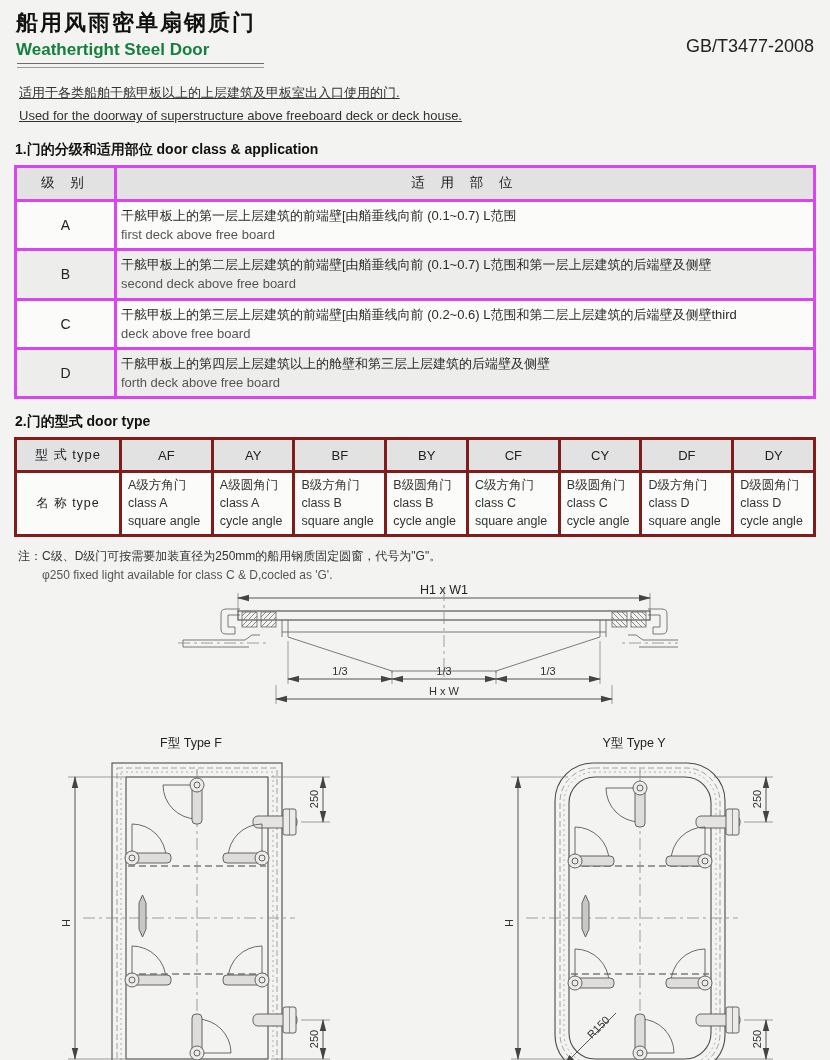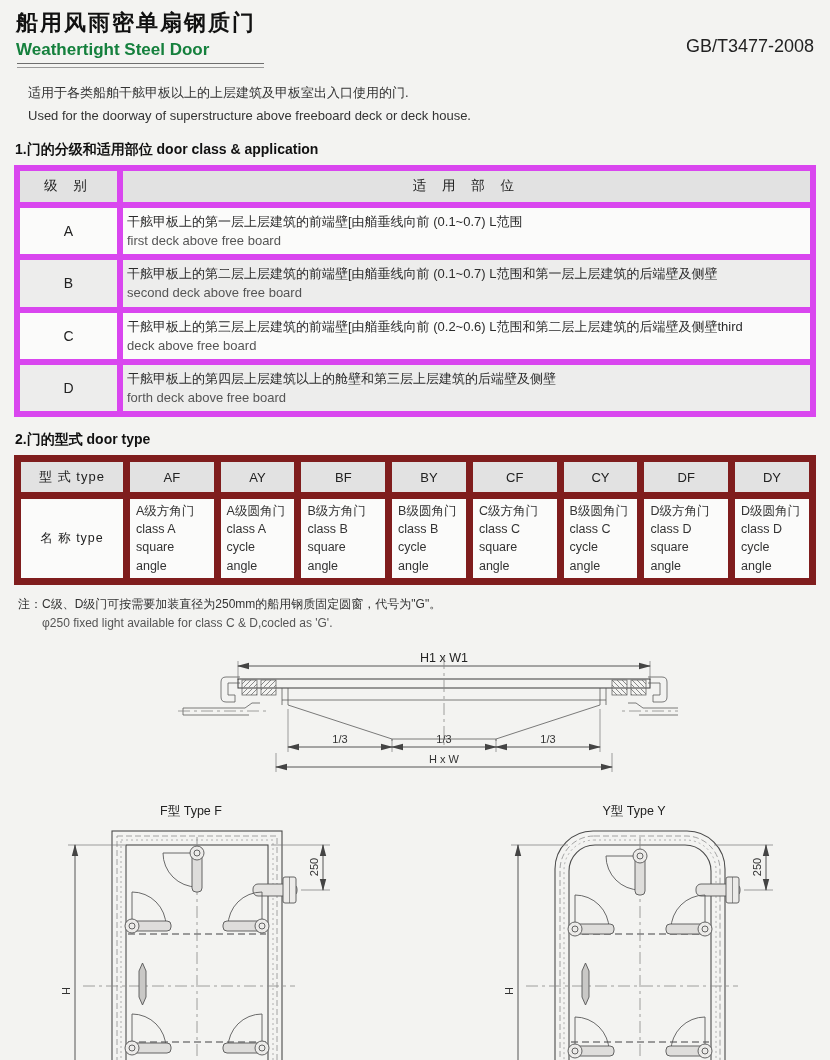--- a/index.html
+++ b/index.html
@@ -8,39 +8,39 @@
     background:#f3f3f1;color:#222;
     font-family:"Liberation Sans","DejaVu Sans",sans-serif;
   }
   .page{position:relative;width:830px;height:856px;}
   .hdr{position:relative;padding:8px 16px 0 16px;}
   .title-zh{font-size:22px;font-weight:bold;letter-spacing:2px;margin:0;color:#111;}
   .title-en{font-size:17px;font-weight:bold;margin:2px 0 3px 0;color:#15803d;}
   .dbl-rule{width:247px;height:3px;border-top:1px solid #6e6e6e;border-bottom:1px solid #9a9a9a;margin-left:1px;}
   .std{position:absolute;right:16px;top:36px;font-size:18px;color:#222;}
   .intro{padding:14px 16px 0 16px;font-size:13px;color:#333;line-height:1.65;}
-  .intro div{margin:0 0 2px 12px;}
+  .intro div{margin:0 0 2px 3px;text-decoration:underline;}
   .sec-h{font-size:14px;font-weight:bold;color:#111;margin:14px 0 6px 15px;}
   table{border-collapse:collapse;margin-left:14px;background:#fbfbfa;}
   .t1{width:802px;}
-  .t1 th,.t1 td{border:6px solid #d946ef;}
+  .t1 th,.t1 td{border:3px solid #d946ef;}
   .t1 th{background:#e2e2e2;font-weight:normal;font-size:13.5px;height:29px;letter-spacing:6px;}
   .t1 td.cls{width:95px;text-align:center;font-size:14px;}
   .t1 td.app{padding:4px 4px;}
   .t1 tr.alt td{background:#ededec;}
   .zh-line{font-size:13px;color:#2b2b2b;line-height:1.55;}
   .en-line{font-size:13px;color:#555;line-height:1.4;}
   .t2{width:802px;font-size:12.5px;}
-  .t2 td{border:7px solid #7f1d1d;padding:3px 6px;}
+  .t2 td{border:3px solid #7f1d1d;padding:3px 6px;}
   .t2 .hrow td{background:#e2e2e2;text-align:center;height:24px;font-size:13px;}
   .t2 .rowhead{text-align:center;width:90px;letter-spacing:1px;}
   .t2 .namecell div{line-height:1.45;color:#333;}
   .notes{margin:10px 0 0 18px;font-size:12px;color:#333;line-height:1.6;}
   .notes .n2{margin-left:24px;color:#555;}
-  .draw-wrap{position:relative;width:830px;height:420px;margin-top:20px;}
+  .draw-wrap{position:relative;width:830px;height:420px;margin-top:0;}
   .xsec{position:absolute;left:178px;top:0;}
   .doors{position:relative;width:830px;height:400px;}
   .door-f{position:absolute;left:55px;top:0;}
   .door-y{position:absolute;left:498px;top:0;}
   svg text{font-family:"Liberation Sans","DejaVu Sans",sans-serif;font-size:11px;fill:#333;}
   svg .lbl{font-size:12.5px;fill:#222;}
   svg .dim{stroke:#444;stroke-width:0.9;fill:none;}
   svg .ext{stroke:#777;stroke-width:0.7;fill:none;}
   svg .ol{stroke:#4a4a4a;stroke-width:1.1;fill:none;}
   svg .thin{stroke:#5a5a5a;stroke-width:0.8;fill:none;}

